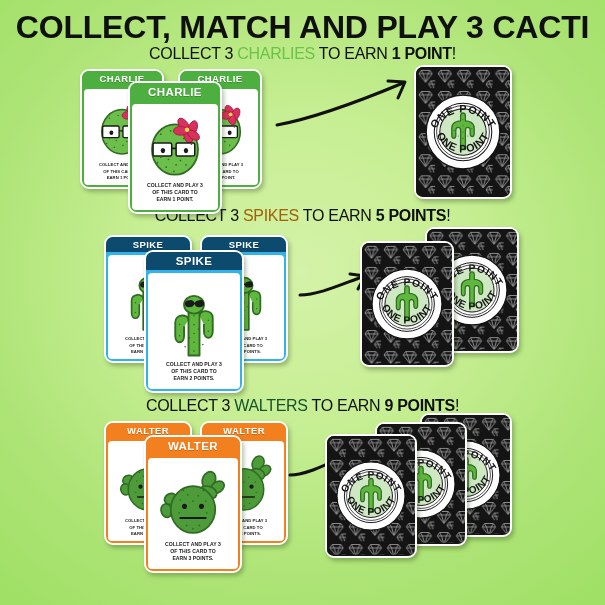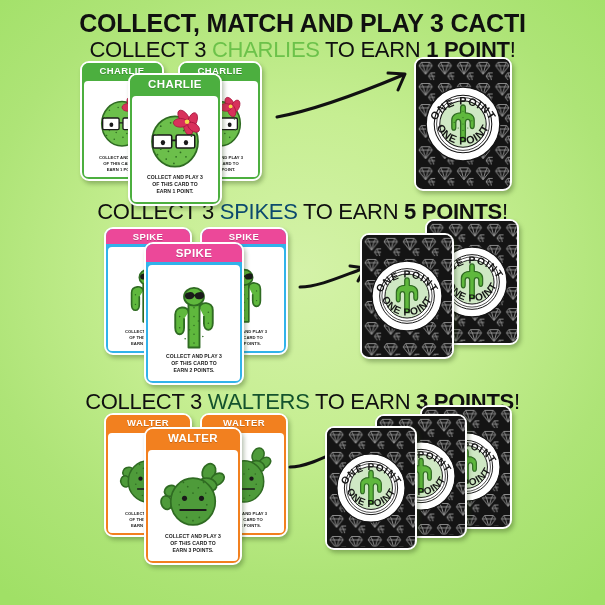--- a/index.html
+++ b/index.html
@@ -8,29 +8,29 @@
     font-family: "Liberation Sans", sans-serif;
     background: radial-gradient(ellipse 75% 70% at 50% 45%, #d4f2a8 0%, #c6ee92 38%, #aee477 72%, #a0e066 100%);
     overflow: hidden;
     position: relative;
   }
 
   
   #main-title {
     text-align:center;
     font-weight:bold;
-    font-size:25px;
+    font-size:32px;
     line-height:1.13;
     letter-spacing:-0.2px;
     color:#101010;
     padding-top:9px;
   }
   .row-heading {
     text-align:center;
-    font-size:22px;
+    font-size:16px;
     letter-spacing:-0.3px;
     color:#101010;
     white-space:nowrap;
   }
   .row-heading .kw { }
   .row-heading .pts { font-weight:bold; }
 
   
   .row { position:relative; width:605px; height:162px; }
   #row-charlie { height:162px; }
@@ -81,21 +81,21 @@
     font-weight:bold;
     letter-spacing:.05px;
     white-space:pre-line;
   }
   .card.big .hdr { height:18px; font-size:11.5px; }
   .card.big .blurb { font-size:5.1px; padding-bottom:6px; }
 
   .charlie-card { background:#4caf3f; }
   .charlie-card .hdr { background:#4caf3f; }
   .spike-card { background:#31b3ea; }
-  .spike-card .hdr { background:#ec4899; }
+  .spike-card .hdr { background:#0c4a6e; }
   .walter-card { background:#f2801f; }
   .walter-card .hdr { background:#f2801f;text-align:center; }
 
   
   .pcard {
     position:absolute;
     border-radius:9px;
     border:2.2px solid #ffffff;
     background:#141414;
     overflow:hidden;
@@ -298,21 +298,21 @@
           </text>
         </svg>
       </div>
     </div>
 
   </div>
 </div>
 
 <div class="row" id="row-spike">
   <div class="row-heading">
-    <span>COLLECT 3 </span><span class="kw" style="color:#0c4a6e">SPIKES</span><span> TO EARN </span><span class="pts">5 POINTS</span><span>!</span>
+    <span>COLLECT 3 </span><span class="kw" style="color:#a16207">SPIKES</span><span> TO EARN </span><span class="pts">5 POINTS</span><span>!</span>
   </div>
   <div class="cards-zone">
 
     <div class="card spike-card" style="left:104px; top:28px; width:88px; height:128px;">
       <div class="hdr">SPIKE</div>
       <div class="body">
         <div class="art">
           <svg width="56" height="74" viewBox="0 0 58 76">
             <path d="M24 72 L24 30 C24 22 34 22 34 30 L34 72 Z
                      M24 40 C24 34 12 34 12 42 L12 54 C12 62 20 62 20 54 L20 46
@@ -463,21 +463,21 @@
           </text>
         </svg>
       </div>
     </div>
 
   </div>
 </div>
 
 <div class="row" id="row-walter">
   <div class="row-heading">
-    <span>COLLECT 3 </span><span class="kw" style="color:#14532d">WALTERS</span><span> TO EARN </span><span class="pts">3 POINTS</span><span>!</span>
+    <span>COLLECT 3 </span><span class="kw" style="color:#14532d">WALTERS</span><span> TO EARN </span><span class="pts">9 POINTS</span><span>!</span>
   </div>
   <div class="cards-zone">
 
     <div class="card walter-card" style="left:104px; top:24px; width:88px; height:124px;">
       <div class="hdr">WALTER</div>
       <div class="body">
         <div class="art">
           <svg width="62" height="62" viewBox="0 0 66 66">
             <g fill="#4e9b3a" stroke="#2f6b22" stroke-width="1.6" stroke-linejoin="round">
               <ellipse cx="48" cy="14" rx="6" ry="8" transform="rotate(25 48 14)"></ellipse>

